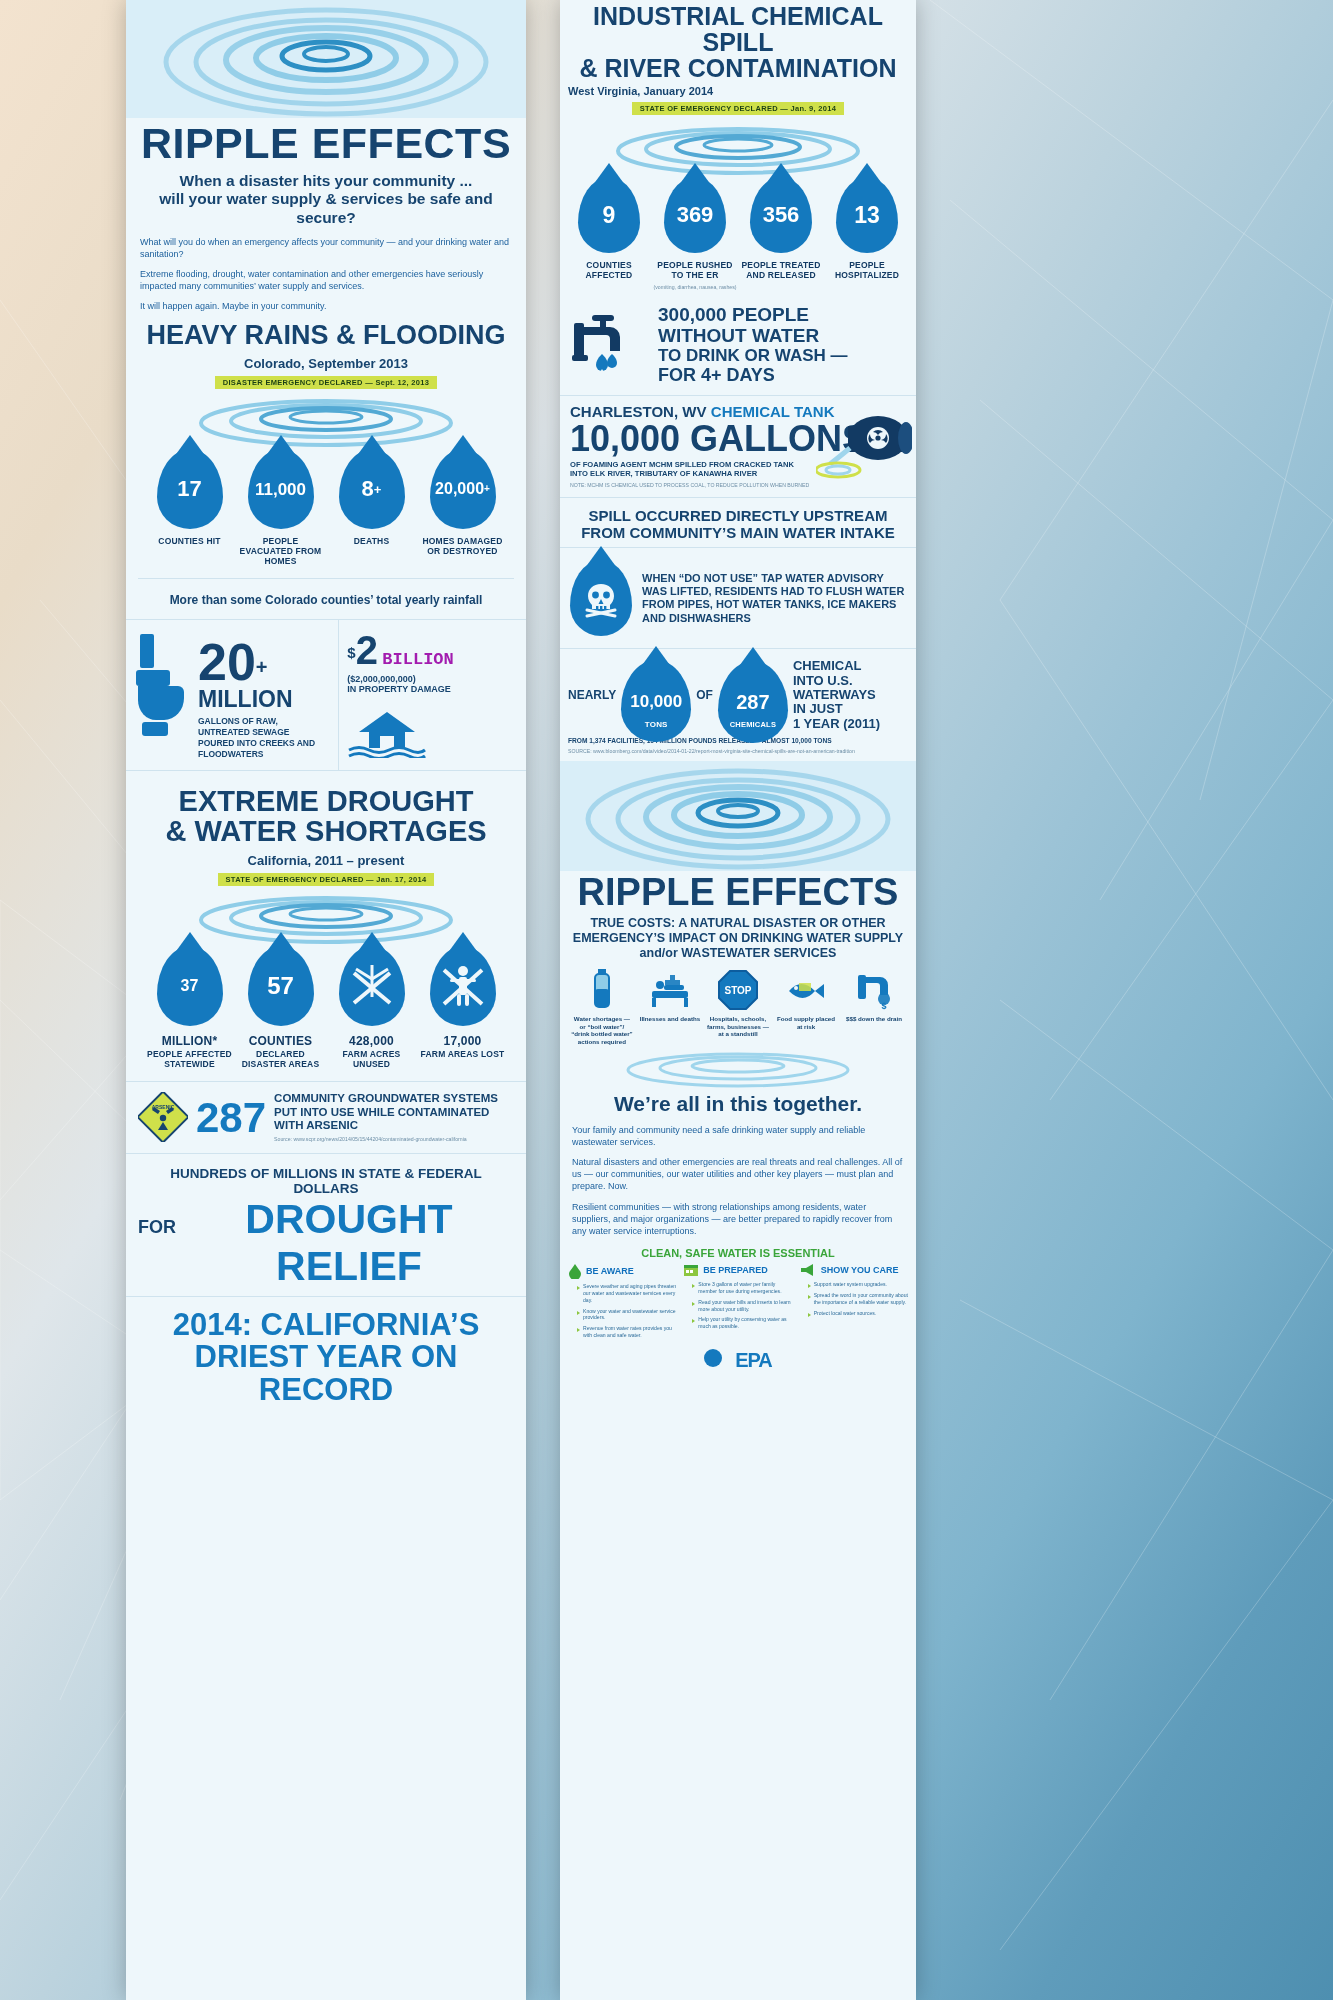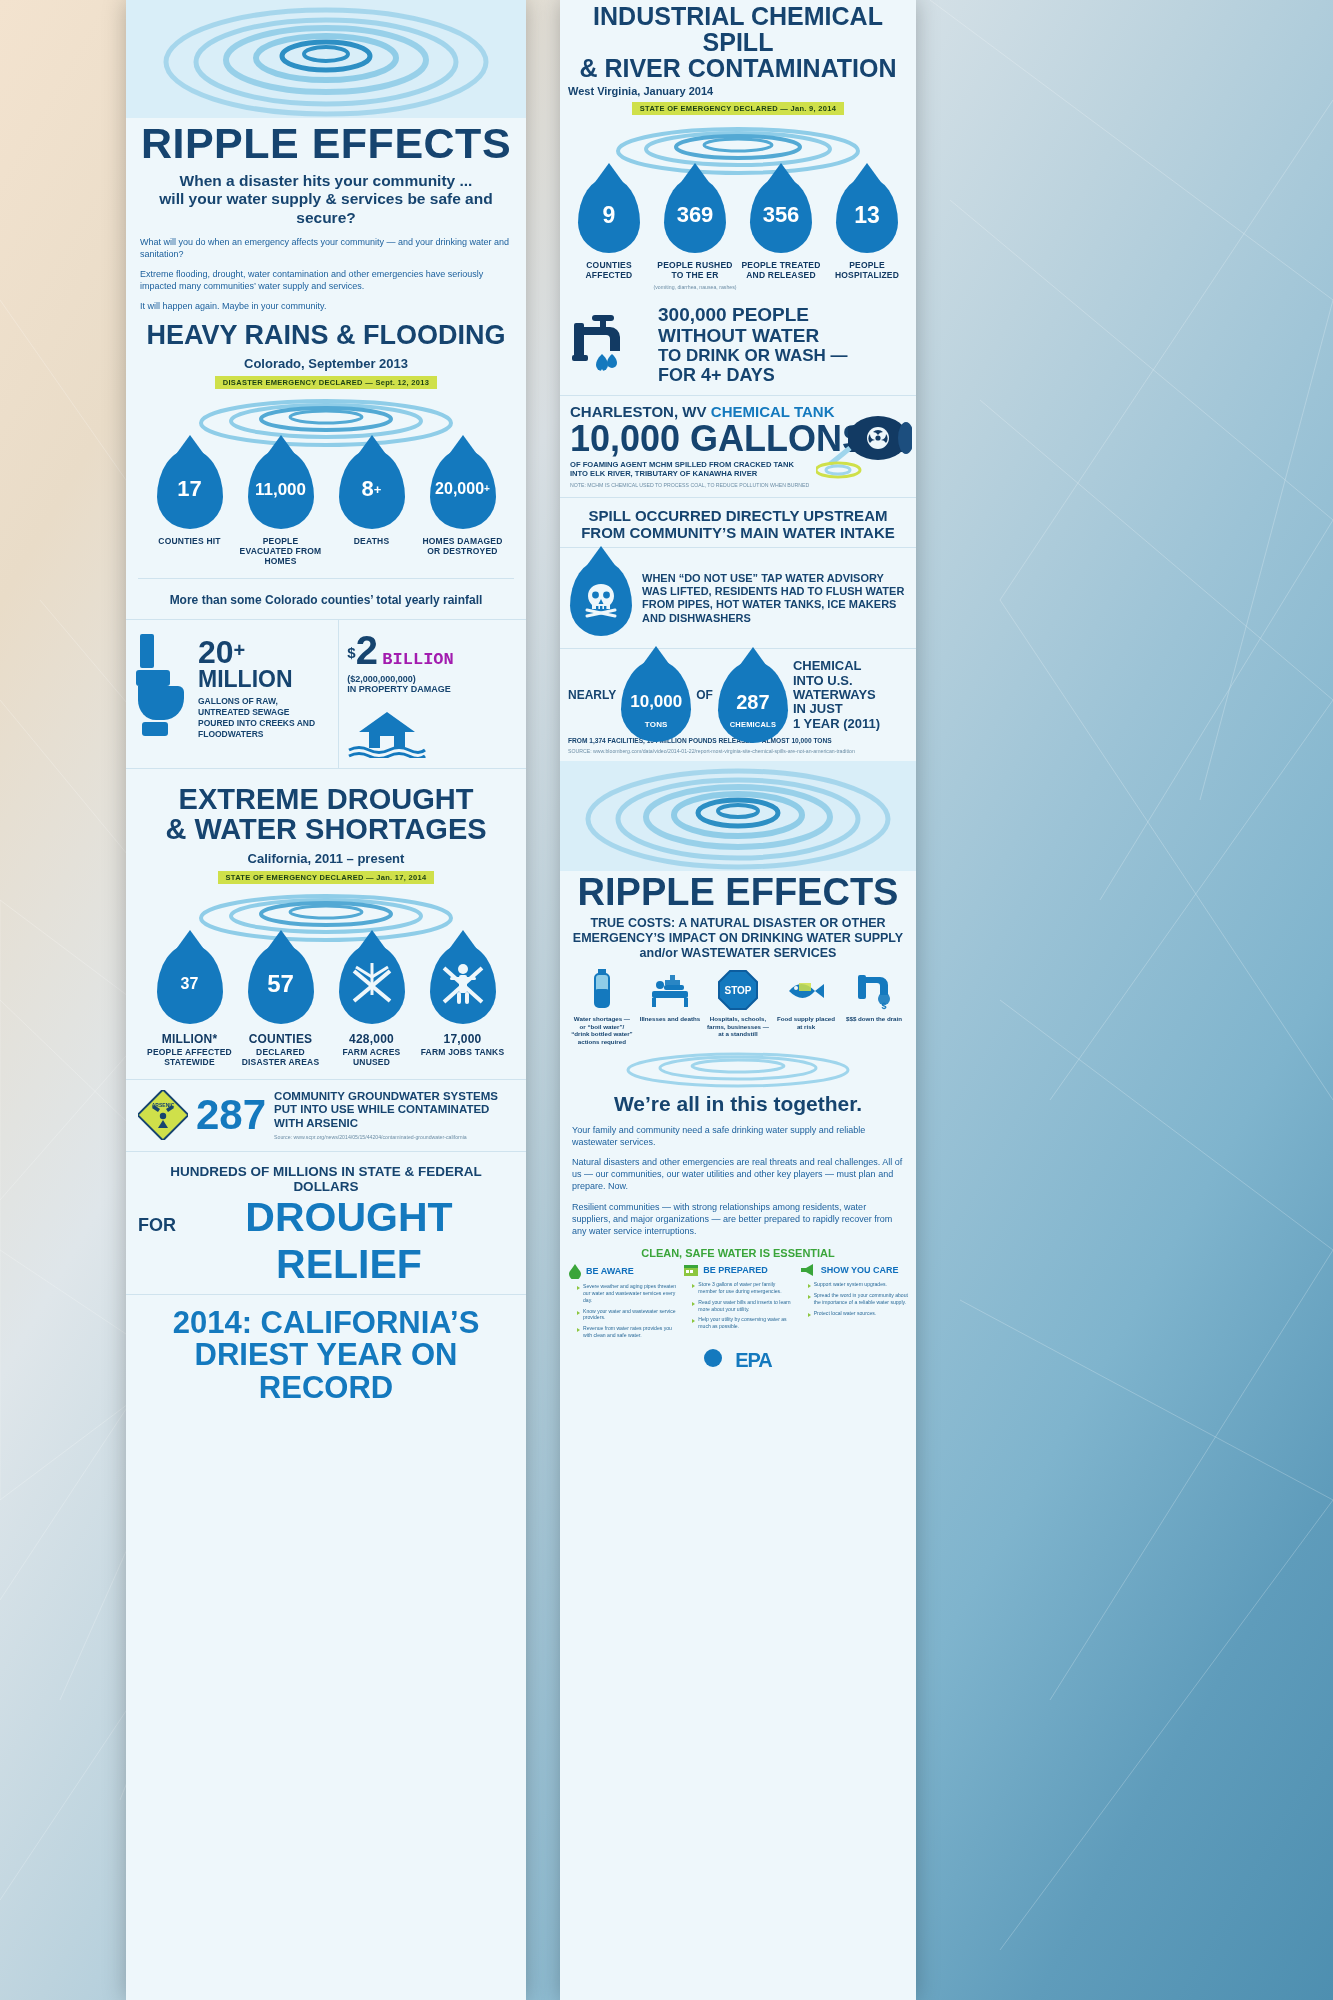--- a/index.html
+++ b/index.html
@@ -198,21 +198,21 @@
       <div>
         <svg width="60" height="110" viewBox="0 0 60 110">
           <rect x="6" y="4" width="14" height="34" rx="2" class="toilet"></rect>
           <rect x="2" y="40" width="34" height="16" rx="3" class="toilet"></rect>
           <path d="M4 56 h40 a6 6 0 0 1 6 6 v6 a20 22 0 0 1 -20 22 h-8 a18 20 0 0 1 -18 -20 z" class="toilet"></path>
           <rect x="8" y="92" width="26" height="14" rx="3" class="toilet"></rect>
         </svg>
       </div>
       <div style="padding-top:6px;">
         <div style="line-height:1;">
-          <span style="font-size:32px;font-weight:bold;color:#16446f;">20</span><span style="font-size:20px;font-weight:bold;color:#16446f;vertical-align:super;">+</span>
+          <span style="font-size:52px;font-weight:bold;color:#16446f;">20</span><span style="font-size:20px;font-weight:bold;color:#16446f;vertical-align:super;">+</span>
           <span style="font-size:23px;font-weight:bold;color:#16446f;">MILLION</span>
         </div>
         <div style="font-size:8.5px;font-weight:bold;color:#16446f;line-height:1.3;margin-top:5px;width:120px;">GALLONS OF RAW, UNTREATED SEWAGE POURED INTO CREEKS AND FLOODWATERS</div>
       </div>
     </div>
     <div style="flex:1;border-left:1px solid #cfe3ee;">
       <div style="line-height:1;">
         <span style="font-size:15px;font-weight:bold;color:#16446f;vertical-align:super;">$</span><span style="font-size:40px;font-weight:bold;color:#16446f;">2</span>
         <span style="font-size:17px;font-weight:bold;color:#a21caf;font-family:Liberation Mono, monospace;">BILLION</span>
       </div>
@@ -287,21 +287,21 @@
               <rect x="19" y="32" width="4" height="12" rx="2"></rect>
               <rect x="27" y="32" width="4" height="12" rx="2"></rect>
             </g>
             <g stroke="#eef7fb" stroke-width="4" fill="none">
               <path d="M6 8 L44 42"></path>
                 <path d="M44 8 L6 42"></path>
             </g>
           </svg>
         </div>
         <div class="cap" style="font-size:12px;margin-top:8px;">17,000</div>
-        <div class="cap" style="margin-top:1px;">FARM JOBS TANKS</div>
+        <div class="cap" style="margin-top:1px;">FARM AREAS LOST</div>
       </div>
     </div>
   </div>
 
   <div style="border-top:1px solid #cfe3ee;border-bottom:1px solid #cfe3ee;padding:10px 12px;display:flex;align-items:center;gap:8px;">
     <div style="flex:0 0 auto;">
       <svg width="50" height="50" viewBox="0 0 50 50">
         <rect x="7" y="7" width="36" height="36" transform="rotate(45 25 25)" fill="#cfe04a" stroke="#16446f" stroke-width="2"></rect>
         <text x="25" y="17" font-size="5" text-anchor="middle" fill="#16446f" font-family="Liberation Sans" font-weight="bold">ARSENIC</text>
         <g fill="#16446f">

